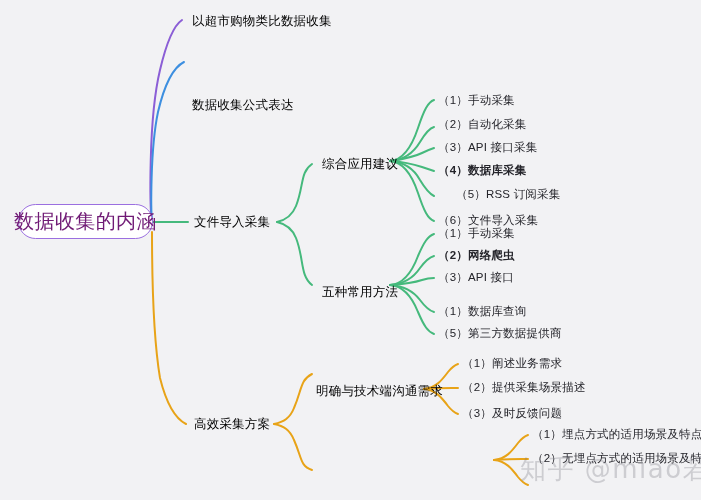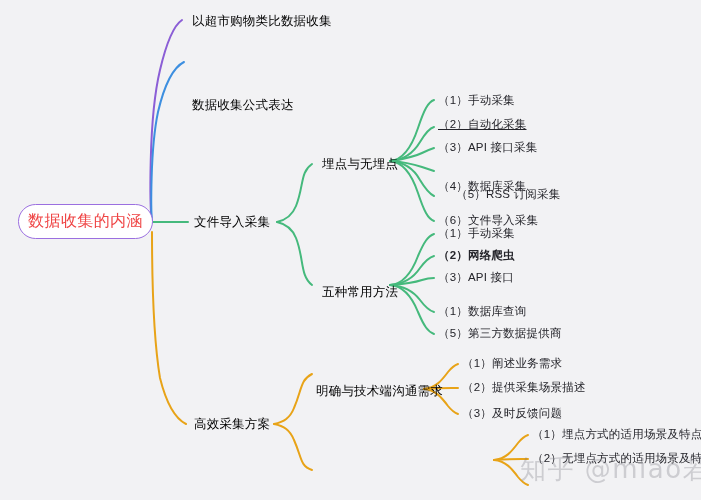--- a/index.html
+++ b/index.html
@@ -49,22 +49,22 @@
     height: 35px;
     border: 1.6px solid #9b6fe0;
     border-radius: 18px;
     background: #ffffff;
     box-sizing: border-box;
     display: flex;
     align-items: center;
     justify-content: center;
   }
   .root-text {
-    font-size: 16px;
-    color: #ef4444;
+    font-size: 20px;
+    color: #701a75;
     letter-spacing: 0.4px;
     white-space: nowrap;
   }
   .watermark {
     position: absolute;
     left: 520px;
     top: 452px;
     font-size: 26px;
     color: rgba(120,120,130,0.30);
     letter-spacing: 1.5px;
@@ -119,28 +119,28 @@
 
   <div class="root-node">
     <span class="root-text">数据收集的内涵</span>
   </div>
 
   <div class="node-label" style="left:192px; top:15px;">以超市购物类比数据收集</div>
   <div class="node-label" style="left:192px; top:71px;margin-top:28px;">数据收集公式表达</div>
   <div class="node-label" style="left:194px; top:216px;">文件导入采集</div>
   <div class="node-label" style="left:194px; top:418px;">高效采集方案</div>
 
-  <div class="node-label" style="left:322px; top:158px;">埋点与无埋点</div>
+  <div class="node-label" style="left:322px; top:158px;">综合应用建议</div>
   <div class="node-label" style="left:322px; top:286px;">五种常用方法</div>
   <div class="node-label" style="left:316px; top:385px;">明确与技术端沟通需求</div>
 
   <div class="node-label leaf-label" style="left:438px; top:95px;">（1）手动采集</div>
-  <div class="node-label leaf-label" style="left:438px; top:119px;text-decoration:underline;">（2）自动化采集</div>
+  <div class="node-label leaf-label" style="left:438px; top:119px;">（2）自动化采集</div>
   <div class="node-label leaf-label" style="left:438px; top:142px;">（3）API 接口采集</div>
-  <div class="node-label leaf-label" style="left:438px; top:181px;">（4）数据库采集</div>
+  <div class="node-label leaf-label" style="left:438px; top:165px;font-weight:bold;">（4）数据库采集</div>
   <div class="node-label leaf-label" style="left:438px; top:189px;margin-left:18px;">（5）RSS 订阅采集</div>
   <div class="node-label leaf-label" style="left:438px; top:215px;">（6）文件导入采集</div>
 
   <div class="node-label leaf-label" style="left:438px; top:228px;">（1）手动采集</div>
   <div class="node-label leaf-label" style="left:438px; top:250px;font-weight:bold;">（2）网络爬虫</div>
   <div class="node-label leaf-label" style="left:438px; top:272px;">（3）API 接口</div>
   <div class="node-label leaf-label" style="left:438px; top:306px;">（1）数据库查询</div>
   <div class="node-label leaf-label" style="left:438px; top:328px;">（5）第三方数据提供商</div>
 
   <div class="node-label leaf-label" style="left:462px; top:358px;">（1）阐述业务需求</div>

